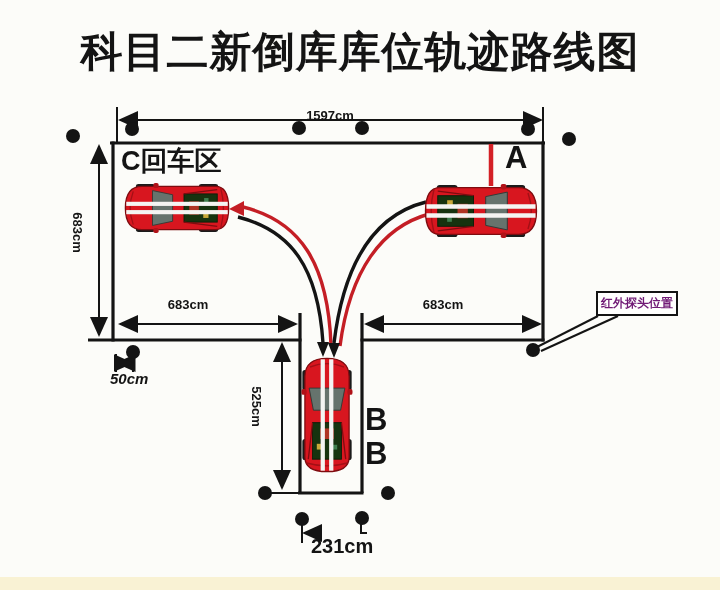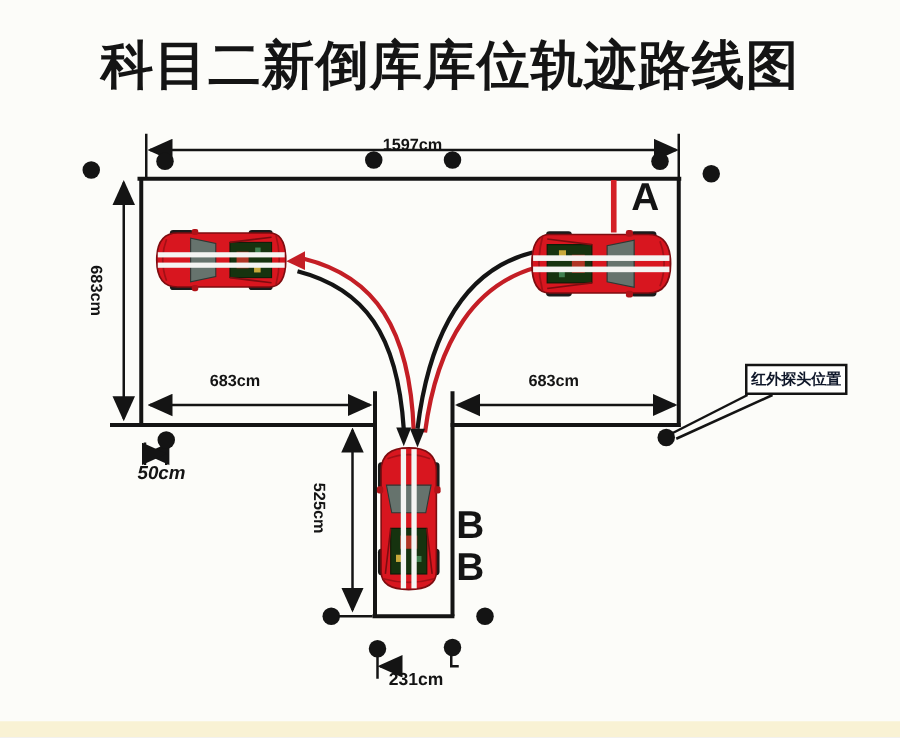--- a/index.html
+++ b/index.html
@@ -22,21 +22,21 @@
   .lbl{position:absolute;color:#141414;font-weight:bold;white-space:nowrap;}
   .dim{font-size:13px;}
   .dim-center{text-align:center;}
   .rot90{transform:rotate(90deg);transform-origin:center center;text-align:center;}
   .zone-big{font-size:27px;font-weight:900;}
   .zone-letter{font-size:31px;font-weight:900;}
   .probe-box{
     position:absolute;left:596px;top:291px;width:82px;height:25px;
     background:#fffffe;border:2.5px solid #141414;box-sizing:border-box;
     display:flex;align-items:center;justify-content:center;
-    font-size:12px;font-weight:bold;color:#0f172a;letter-spacing:0px;
+    font-size:12px;font-weight:bold;color:#701a75;letter-spacing:0px;
   }
 </style>
 </head>
 <body>
 
 <div class="stage">
 
   <svg class="diagram-svg" width="720" height="590" viewBox="0 0 720 590">
     <defs>
       <marker id="aE" orient="auto" markerWidth="12" markerHeight="10" refX="9" refY="4.5">
@@ -138,22 +138,23 @@
   <div class="lbl dim rot90" style="left:37px;top:225px;width:80px;">683cm</div>
 
   <div class="lbl dim dim-center" style="left:138px;top:297px;width:100px;">683cm</div>
 
   <div class="lbl dim dim-center" style="left:393px;top:297px;width:100px;">683cm</div>
 
   <div class="lbl" style="left:110px;top:370px;font-size:15px;font-style:italic;">50cm</div>
 
   <div class="lbl dim rot90" style="left:216px;top:399px;width:80px;">525cm</div>
 
-  <div class="lbl" style="left:311px;top:535px;font-size:14px;">231cm</div>
+  <div class="lbl" style="left:311px;top:535px;font-size:20px;">231cm</div>
 
+  <div class="lbl zone-big" style="left:121px;top:143px;">C回车区</div>
 
   <div class="lbl zone-letter" style="left:505px;top:140px;">A</div>
 
   <div class="lbl zone-letter" style="left:365px;top:402px;">B</div>
 
   <div class="lbl zone-letter" style="left:365px;top:436px;">B</div>
 
   <div class="probe-box">
     <span>红外探头位置</span>
   </div>

